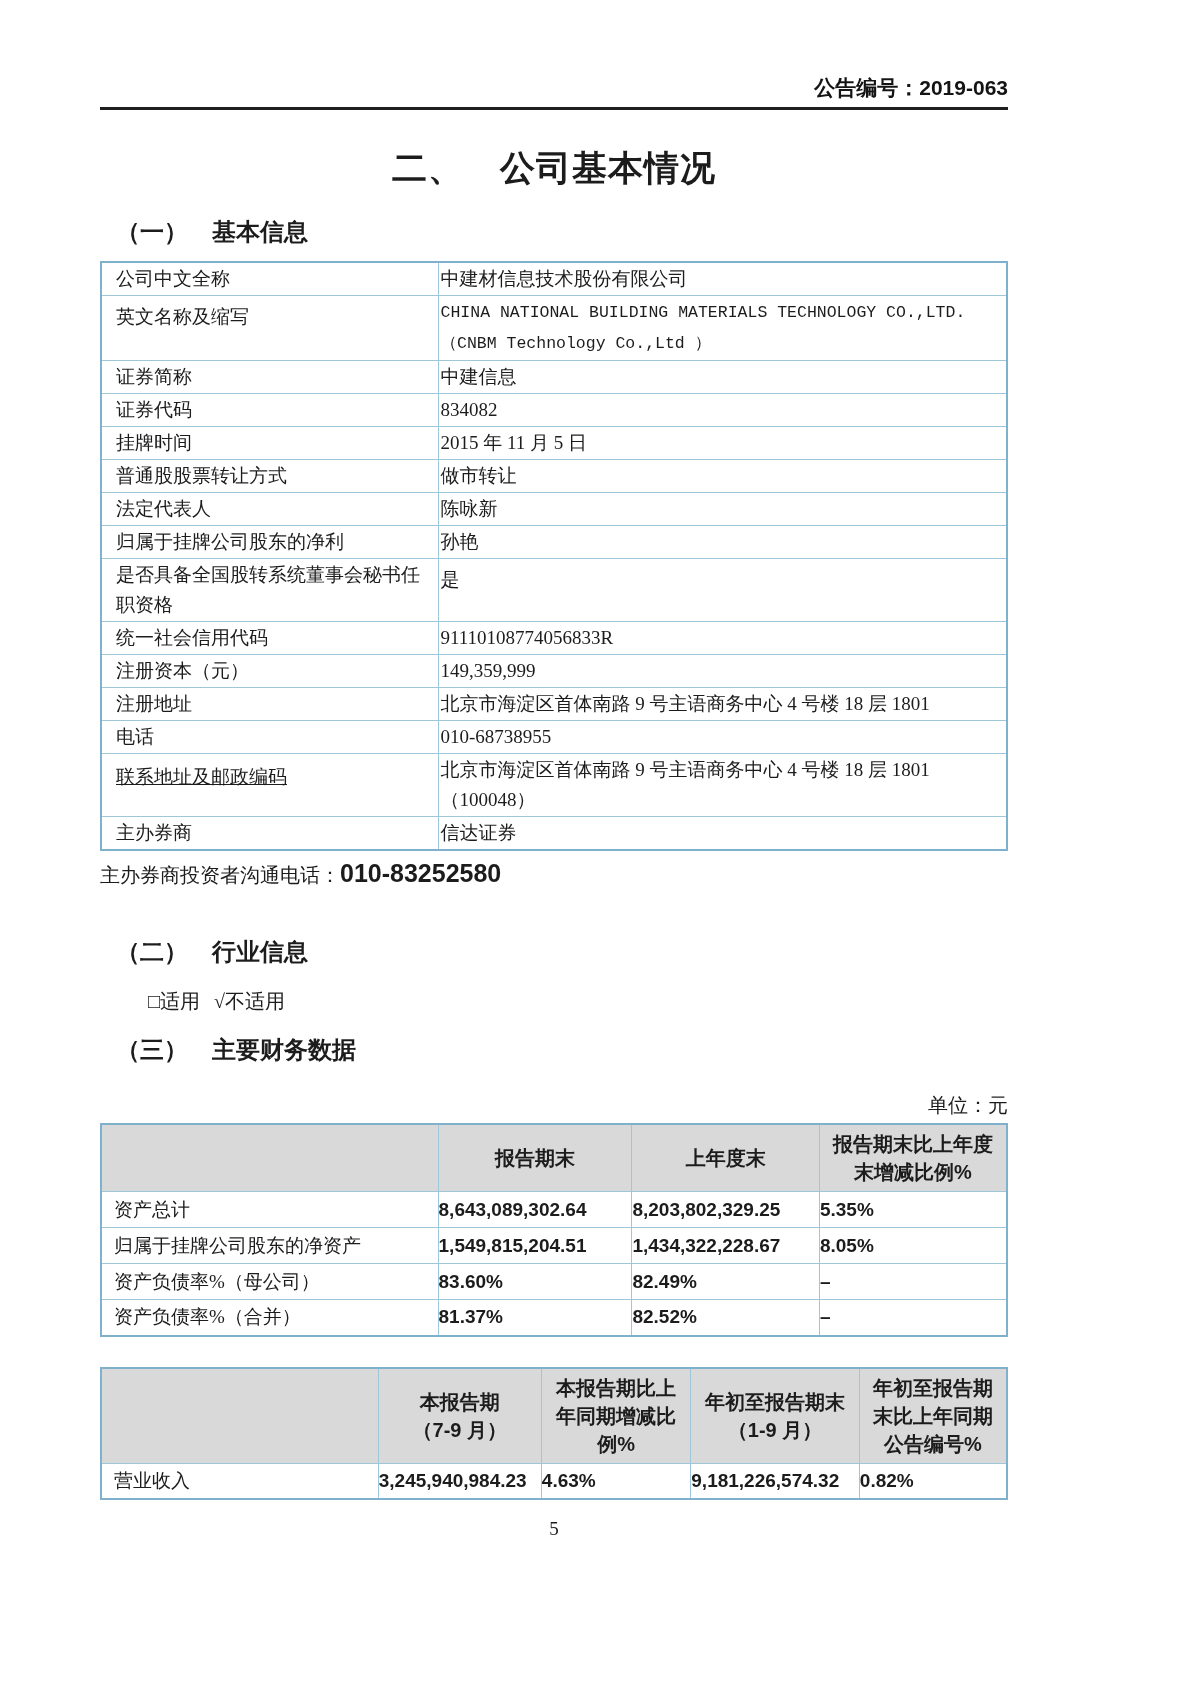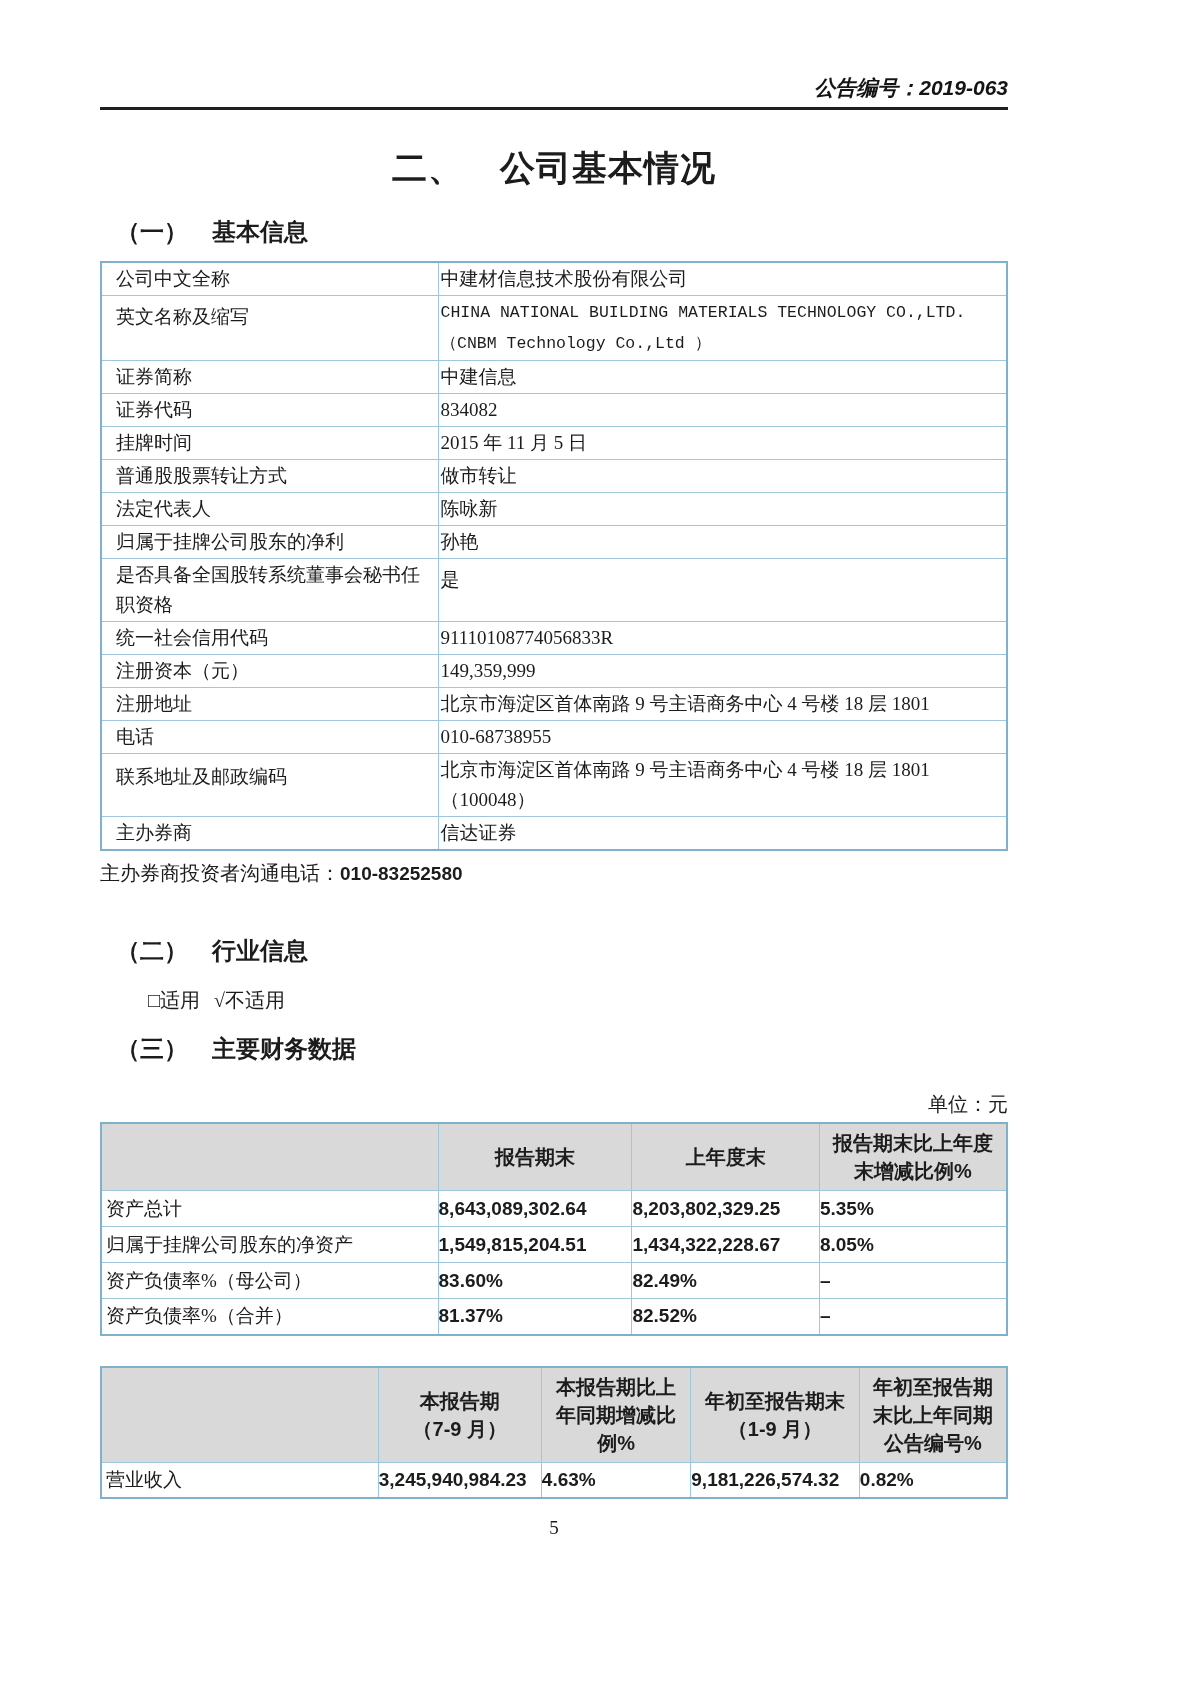--- a/index.html
+++ b/index.html
@@ -6,21 +6,21 @@
   html,body { background:#e9e9e9; }
   .page {
     width:1200px; height:1697px; background:#ffffff; margin:0 auto;
     position:relative; overflow:hidden;
     font-family:"Liberation Serif","DejaVu Serif",serif; color:#1c1c1c;
   }
   .content { width:908px; margin-left:100px; }
 
   .doc-header { padding-top:76px; text-align:right;
     font-family:"Liberation Sans","DejaVu Sans",sans-serif;
-    font-size:21px; line-height:24px; font-weight:600; color:#141414;font-style:italic; }
+    font-size:21px; line-height:24px; font-weight:600; color:#141414; }
   .rule { border-bottom:3px solid #1f1f1f; margin-top:7px; }
 
   .doc-title { margin-top:36px; text-align:center;
     font-family:"Liberation Sans","DejaVu Sans",sans-serif;
     font-size:35px; line-height:44px; font-weight:bold; letter-spacing:1px; }
 
   .section-heading { margin:26px 0 0 16px;
     font-family:"Liberation Sans","DejaVu Sans",sans-serif;
     font-size:24px; line-height:32px; font-weight:bold; }
   .section-heading.s2 { margin-top:48px; }
@@ -30,36 +30,36 @@
     border:2px solid #7fb0cc; font-size:19px; }
   table.basic td { border:1px solid #9fc6da; vertical-align:middle;
     padding:1px 10px 1px 14px; height:31px; line-height:30px; }
   table.basic td.val { padding-left:2px; white-space:pre-line; }
   table.basic tr.tall td { height:63px; }
   table.basic td.mono { font-family:"Liberation Mono","DejaVu Sans Mono",monospace;
     font-size:16.5px; line-height:31px; }
 
   .note { margin-top:9px; font-size:20px; line-height:26px; }
   .note .num { font-family:"Liberation Sans","DejaVu Sans",sans-serif;
-    font-weight:600; font-size:19px; }
+    font-weight:600; font-size:25px; }
 
   .apply-line { margin:20px 0 0 16px; font-size:20px; line-height:26px;padding-left:32px; }
   .apply-line .opt { margin-right:14px; }
 
   .unit-line { margin-top:26px; text-align:right; font-size:20px; line-height:26px; }
 
   table.fin { width:100%; border-collapse:collapse; border:2px solid #7fb0cc; }
   table.fin.t1 { margin-top:5px; }
   table.fin.t2 { margin-top:30px; }
   table.fin th { background:#d9d9d9; border:1px solid #9fc6da;
     font-family:"Liberation Sans","DejaVu Sans",sans-serif;
     font-weight:bold; font-size:20px; line-height:28px;
     text-align:center; white-space:pre-line; padding:5px 4px; }
   table.fin td { border:1px solid #9fc6da; height:36px; vertical-align:middle; }
-  table.fin td.lbl { text-align:left; padding-left:4px; font-size:19px; }
+  table.fin td.lbl { text-align:left; padding-left:12px; font-size:19px; }
   table.fin td.num { text-align:left; padding-right:10px;
     font-family:"Liberation Sans","DejaVu Sans",sans-serif;
     font-weight:600; font-size:19px;border-radius:12px; }
 
   .page-num { margin-top:16px; text-align:center; font-size:19px; line-height:26px; }
 </style>
 </head>
 <body>
 
 <div class="page">
@@ -125,21 +125,21 @@
         </tr>
         <tr>
           <td class="lbl">注册地址</td>
           <td class="val">北京市海淀区首体南路 9 号主语商务中心 4 号楼 18 层 1801</td>
         </tr>
         <tr>
           <td class="lbl">电话</td>
           <td class="val">010-68738955</td>
         </tr>
         <tr class="tall">
-          <td class="lbl" style="vertical-align:top;padding-top:8px;">联系地址及邮政编码</td>
+          <td class="lbl" style="vertical-align:top;padding-top:8px;text-decoration:underline;">联系地址及邮政编码</td>
           <td class="val">北京市海淀区首体南路 9 号主语商务中心 4 号楼 18 层 1801
 （100048）</td>
         </tr>
         <tr>
           <td class="lbl">主办券商</td>
           <td class="val">信达证券</td>
         </tr>
       </tbody>
     </table>
 

